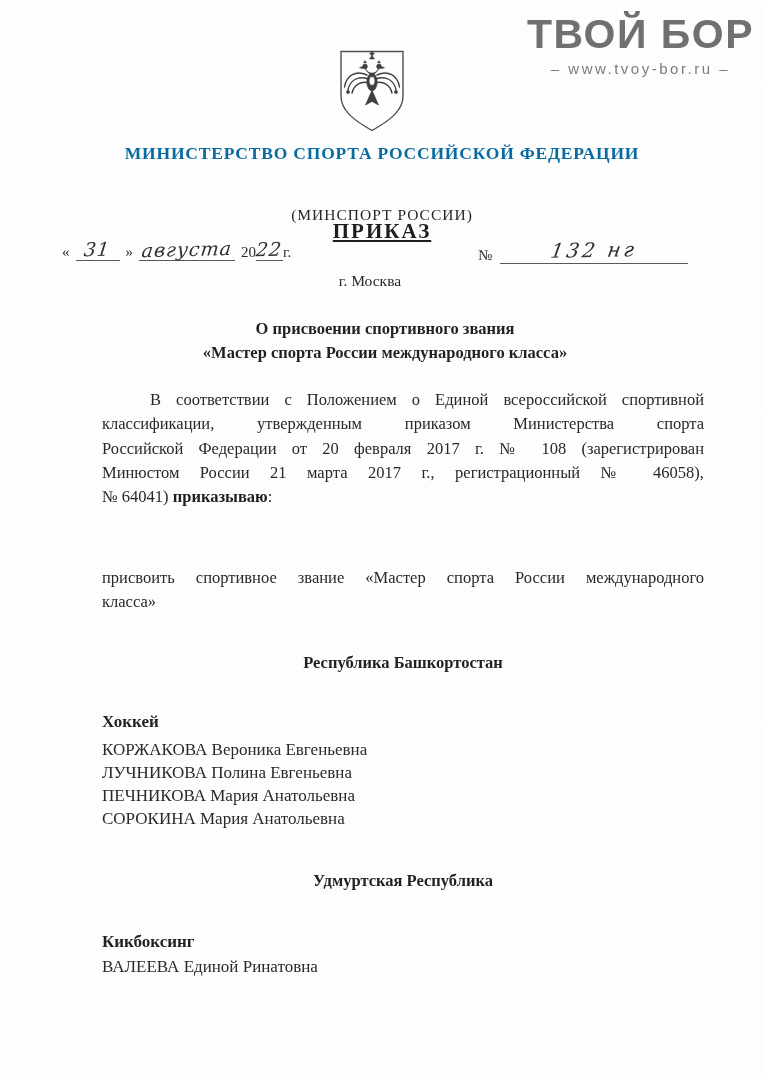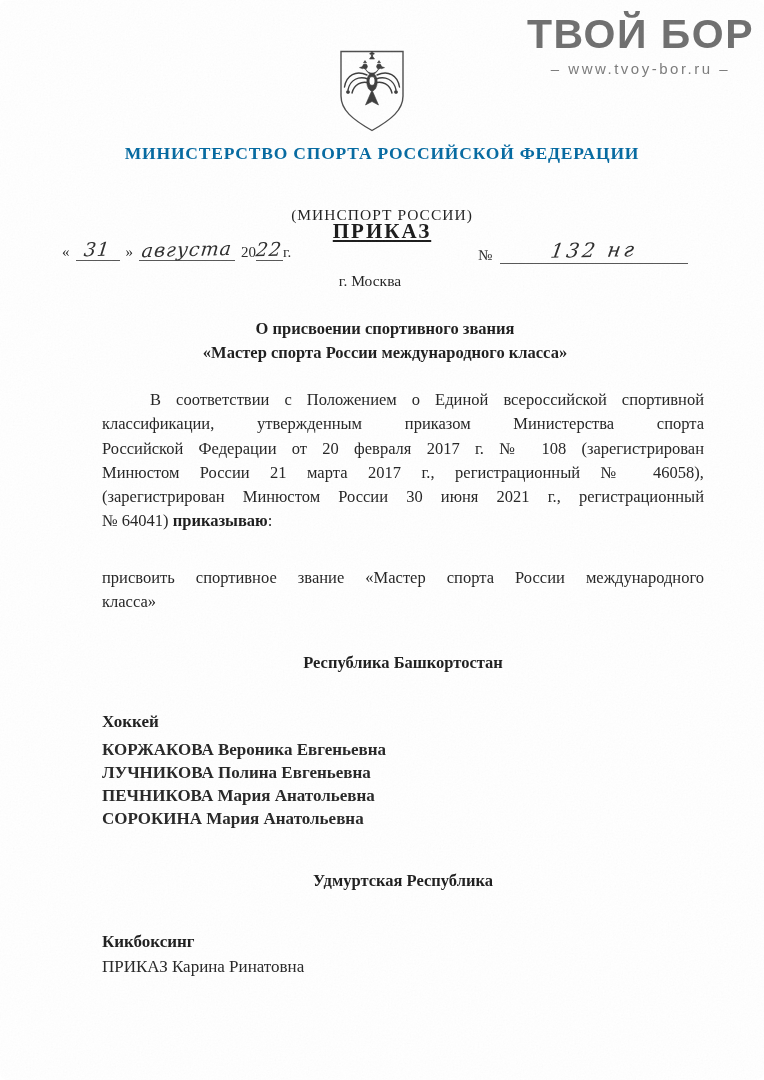--- a/index.html
+++ b/index.html
@@ -55,21 +55,21 @@
   .para-line b { color:#1b1b1b; }
 
   
   .section-region { left:102px; width:602px; text-align:center; font-weight:bold; font-size:16.5px; color:#1d1d1d; }
   .region1 { top:653px; }
   .region2 { top:871px; }
   .sport { left:102px; font-weight:bold; font-size:17px; color:#1d1d1d; }
   .sport1 { top:712px; }
   .sport2 { top:932px; }
   .athletes { left:102px; width:602px; font-size:17px; line-height:23px; color:#262626; }
-  .ath1 { top:738px;font-weight:bold; }
+  .ath1 { top:738px; }
   .ath2 { top:955px; }
 
   
   .noise { position:absolute; top:0; left:0; width:764px; height:1080px; opacity:0.05; pointer-events:none; z-index:5; }
 </style>
 </head>
 <body>
 
 <div class="page">
 
@@ -134,42 +134,41 @@
   <div class="abs subject">
     <div>О присвоении спортивного звания</div>
     <div>«Мастер спорта России международного класса»</div>
   </div>
 
   <div class="abs bodyblock para">
     <div class="para-line first">В соответствии с Положением о Единой всероссийской спортивной</div>
     <div class="para-line">классификации, утвержденным приказом Министерства спорта</div>
     <div class="para-line">Российской Федерации от 20 февраля 2017 г. № 108 (зарегистрирован</div>
     <div class="para-line">Минюстом России 21 марта 2017 г., регистрационный № 46058),</div>
-    <div class="para-line">(зарегистрирован Минюстом России 30 июня 2021 г., регистрационный</div>
     <div class="para-line last"><span>№ 64041) </span><b>приказываю</b><span>:</span></div>
   </div>
 
   <div class="abs bodyblock directive">
     <div class="para-line">присвоить спортивное звание «Мастер спорта России международного</div>
     <div class="para-line last">класса»</div>
   </div>
 
   <div class="abs section-region region1">Республика Башкортостан</div>
   <div class="abs sport sport1">Хоккей</div>
   <div class="abs athletes ath1">
     <div>КОРЖАКОВА Вероника Евгеньевна</div>
     <div>ЛУЧНИКОВА Полина Евгеньевна</div>
     <div>ПЕЧНИКОВА Мария Анатольевна</div>
     <div>СОРОКИНА Мария Анатольевна</div>
   </div>
 
   <div class="abs section-region region2">Удмуртская Республика</div>
   <div class="abs sport sport2">Кикбоксинг</div>
   <div class="abs athletes ath2">
-    <div>ПРИКАЗ Карина Ринатовна</div>
+    <div>ВАЛЕЕВА Единой Ринатовна</div>
   </div>
 
   <svg class="noise" width="764" height="1080" aria-hidden="true">
     <filter id="paperNoise">
       <feTurbulence type="fractalNoise" baseFrequency="0.6" numOctaves="2" seed="7"></feTurbulence>
       <feColorMatrix type="saturate" values="0"></feColorMatrix>
     </filter>
     <rect width="764" height="1080" filter="url(#paperNoise)"></rect>
   </svg>
 

